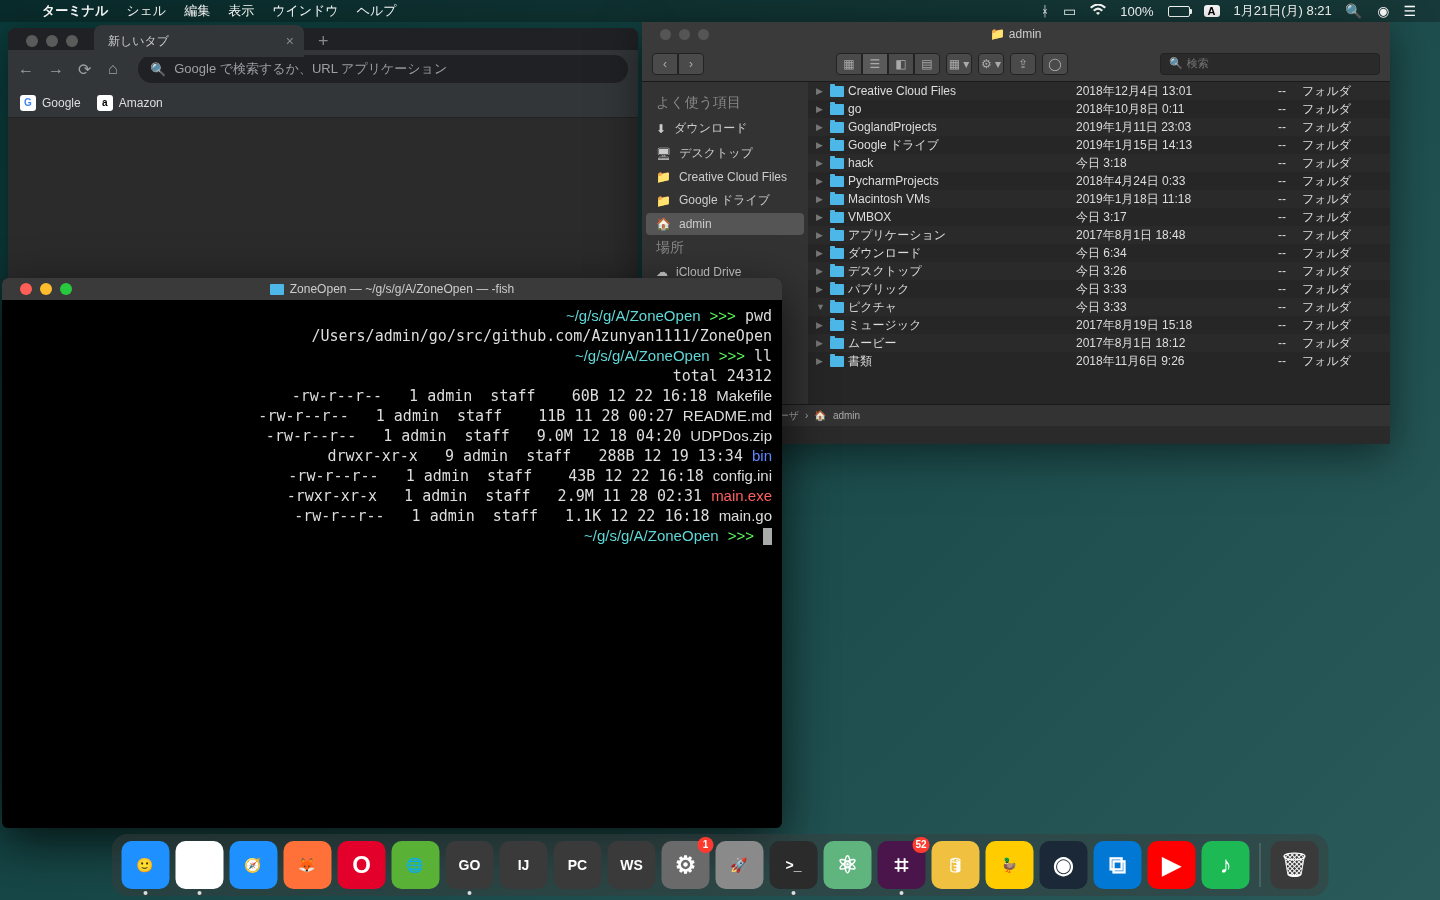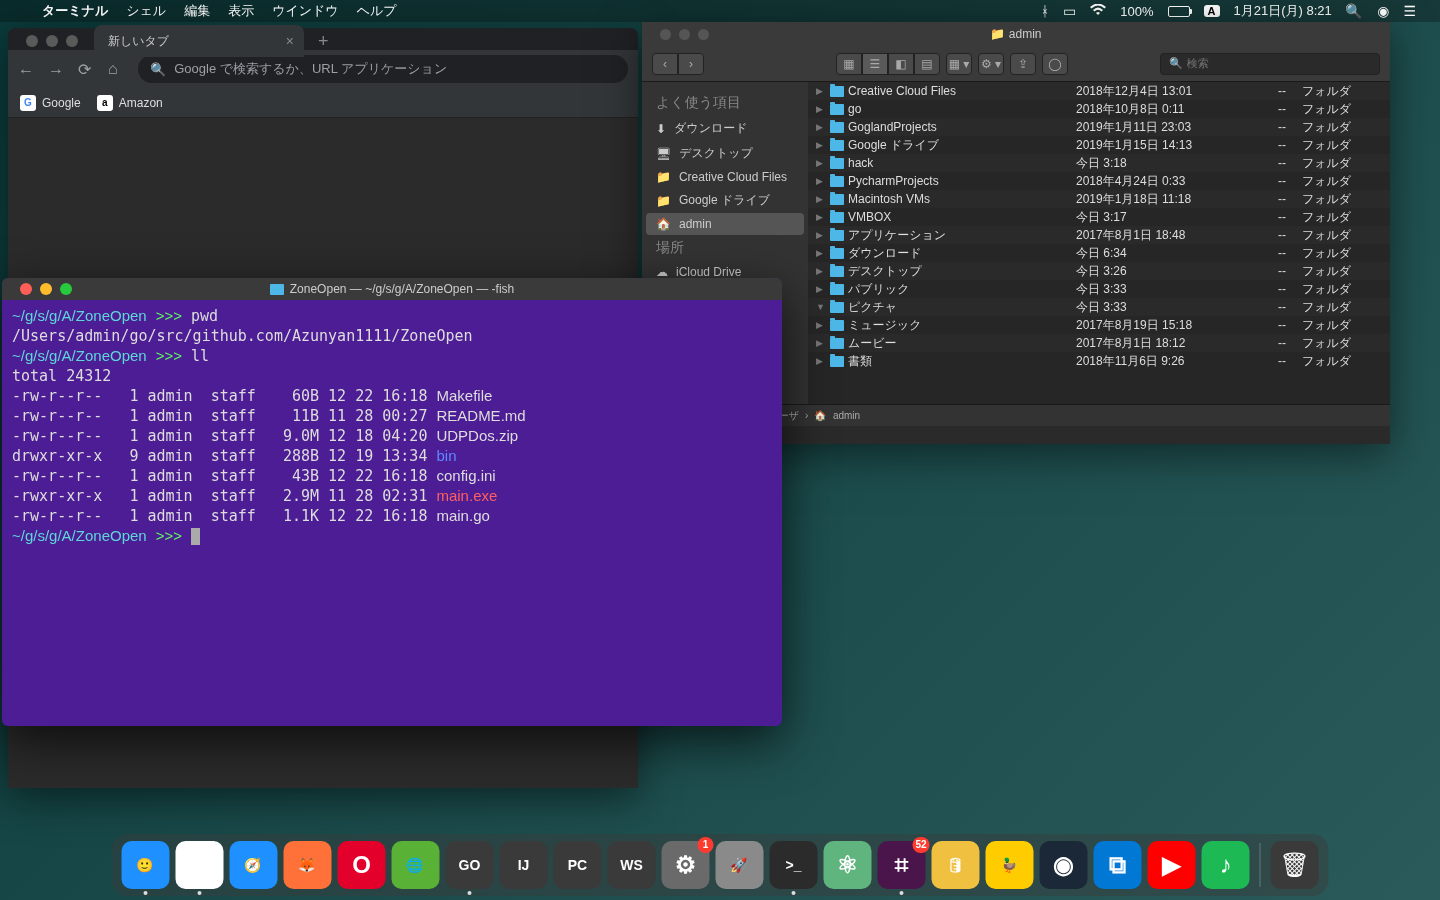--- a/index.html
+++ b/index.html
@@ -65,21 +65,21 @@
 .fl-row:nth-child(odd) { background: #2a2a2a; }
 .fl-row > div { padding: 0 8px; }
 .fl-name { flex: 1; display: flex; align-items: center; gap: 4px; }
 .disclosure { color: #777; font-size: 9px; width: 10px; }
 .folder-icon { width: 14px; height: 11px; background: #4db8e8; border-radius: 1px; position: relative; }
 .folder-icon::before { content: ''; position: absolute; top: -2px; left: 0; width: 5px; height: 2px; background: #4db8e8; border-radius: 1px 1px 0 0; }
 .path-bar { height: 22px; background: #333; border-top: 1px solid #1a1a1a; display: flex; align-items: center; padding: 0 10px; font-size: 10px; color: #aaa; gap: 6px; }
 .status-bar { height: 18px; background: #333; border-top: 1px solid #222; text-align: center; font-size: 10px; color: #888; line-height: 18px; }
 
 
-.terminal { position: absolute; top: 278px; left: 2px; width: 780px; height: 448px; background: #4c1d95; border-radius: 6px; box-shadow: 0 15px 50px rgba(0,0,0,0.7); }
+.terminal { position: absolute; top: 278px; left: 2px; width: 780px; height: 550px; background: #000000; border-radius: 6px; box-shadow: 0 15px 50px rgba(0,0,0,0.7); text-align: right; }
 .term-title { height: 22px; background: #3a3a3a; border-radius: 6px 6px 0 0; display: flex; align-items: center; justify-content: center; color: #ccc; font-size: 12px; position: relative; }
 .term-title .traffic { position: absolute; left: 8px; }
 .term-title .tfolder { width: 14px; height: 11px; background: #4db8e8; margin-right: 6px; border-radius: 1px; }
 .term-body { padding: 6px 10px; font-family: Menlo, Monaco, monospace; font-size: 15px; color: #ddd; line-height: 20px; white-space: pre; }
 .cyan { color: #5fd7d7; }
 .green { color: #5fff5f; }
 .red { color: #ff5f5f; }
 .blue { color: #5f87ff; }
 .cursor { background: #aaa; display: inline-block; width: 9px; height: 17px; vertical-align: middle; }
 

